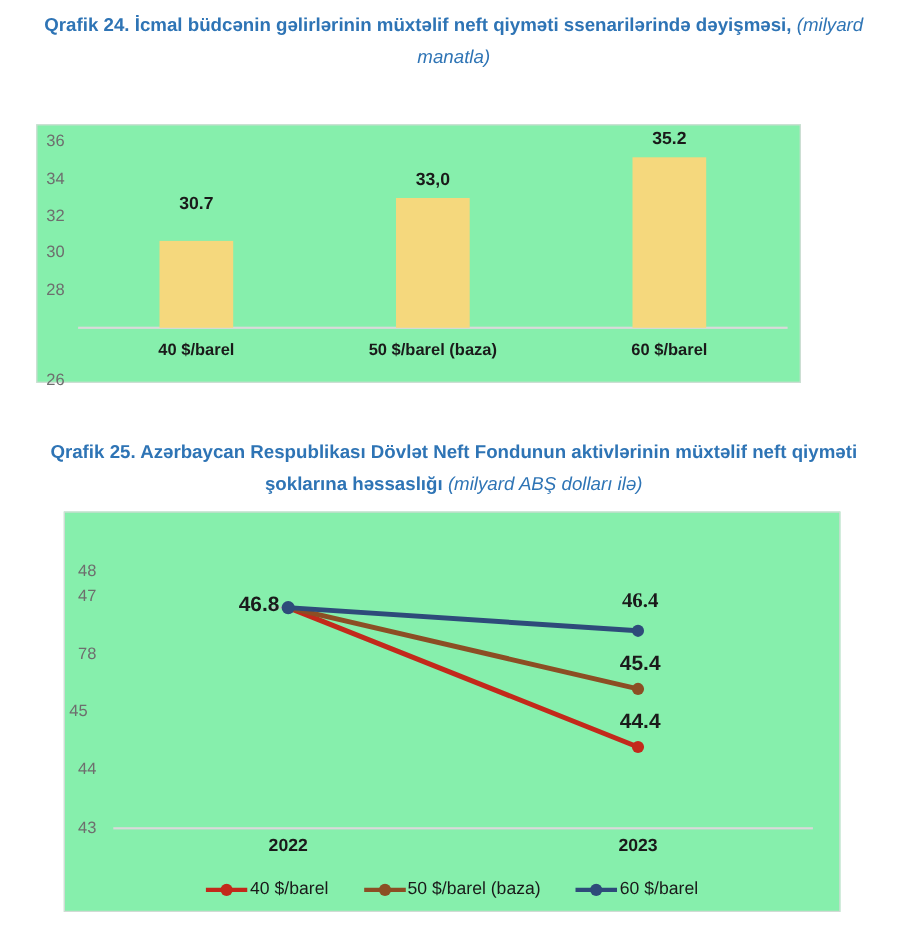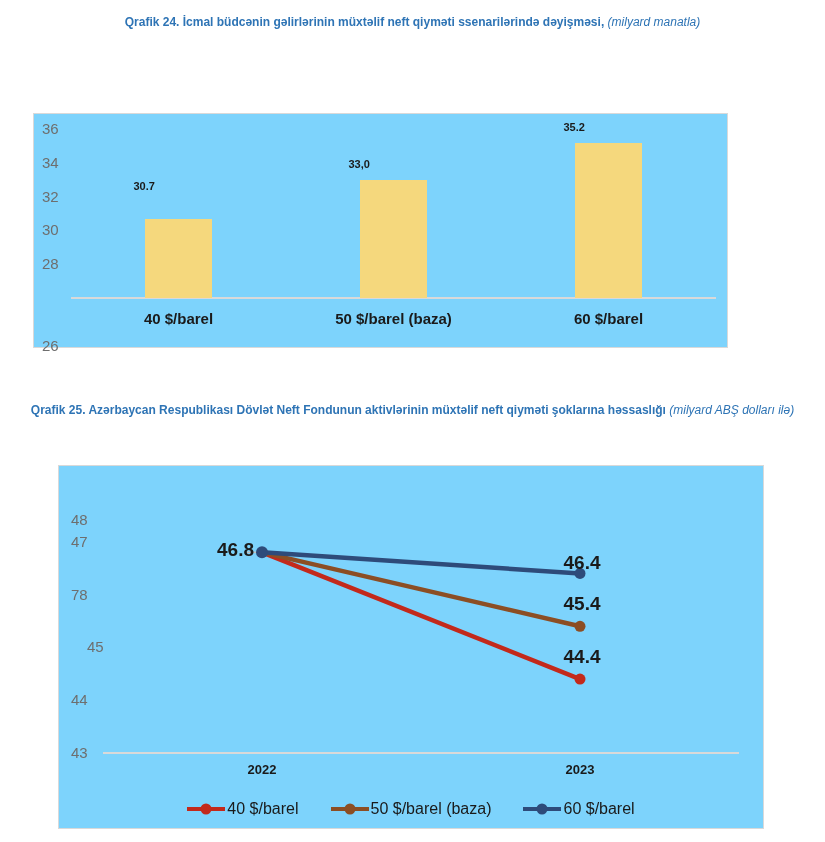--- a/index.html
+++ b/index.html
@@ -2,31 +2,31 @@
 <html><head>
 <meta charset="utf-8">
 <style>
   html,body{margin:0;padding:0;}
   body{
     width:825px;height:842px;background:#ffffff;position:relative;overflow:hidden;
     font-family:"Liberation Sans", sans-serif;
   }
   .chart-title{
     position:absolute;left:0;right:0;text-align:center;
-    color:#2E74B5;font-weight:bold;font-size:12px;line-height:29px;
+    color:#2E74B5;font-weight:bold;font-size:17px;line-height:29px;
   }
   .chart-title .t-wrap{display:inline-block;max-width:812px;}
   .t-italic{font-style:italic;font-weight:normal;}
-  .chart-box{position:absolute;background:#7dd3fc;border:1.5px solid #D9D9D9;box-sizing:border-box;}
+  .chart-box{position:absolute;background:#86efac;border:1.5px solid #D9D9D9;box-sizing:border-box;}
   .ytick{position:absolute;font-size:15px;color:#6E6E6E;line-height:18px;}
   .baseline{position:absolute;height:2px;background:#D9D9D9;}
   .bar{position:absolute;}
-  .vlabel{position:absolute;font-weight:bold;font-size:11px;color:#1A1A1A;line-height:18px;}
+  .vlabel{position:absolute;font-weight:bold;font-size:16px;color:#1A1A1A;text-align:center;line-height:18px;}
   .xlabel{position:absolute;font-weight:bold;font-size:15px;color:#1A1A1A;text-align:center;line-height:18px;}
-  .xlabel.big{font-size:13px;text-align:center;}
+  .xlabel.big{font-size:16px;text-align:center;}
   .ptlabel{position:absolute;font-weight:bold;font-size:19px;color:#1A1A1A;line-height:18px;}
   .ptlabel.right{text-align:right;}
   .ptlabel.center{text-align:center;}
   .plot-svg{position:absolute;left:0;top:0;}
   .legend{position:absolute;left:0;right:0;display:flex;justify-content:center;align-items:center;gap:32px;}
   .legend-item{display:flex;align-items:center;gap:2px;font-size:16px;color:#1A1A1A;}
 </style>
 </head>
 <body>
 
@@ -56,38 +56,38 @@
 
 <div class="chart-title" style="top:396px;">
   <span class="t-wrap" style="max-width:770px;"><span>Qrafik 25. Azərbaycan Respublikası Dövlət Neft Fondunun aktivlərinin müxtəlif neft qiyməti şoklarına həssaslığı</span>
   <span class="t-italic">(milyard ABŞ dolları ilə)</span></span>
 </div>
 
 <div class="chart-box" id="chart25" style="left:58px;top:465px;width:706px;height:364px;">
     <div class="ytick" style="top: 14px; left: 12px; margin-top: 31px;">48</div>
     <div class="ytick" style="top: 66.8px; left: 12px;">47</div>
     <div class="ytick" style="top: 119.6px; left: 12px;">78</div>
-    <div class="ytick" style="top: 172.4px; left: 28px;">45</div>
+    <div class="ytick" style="top: 172.4px; left: 4px;">45</div>
     <div class="ytick" style="top: 225.2px; left: 12px;">44</div>
     <div class="ytick" style="top: 278px; left: 12px;">43</div>
     <div class="baseline" style="top: 286px; left: 44px; width: 636px;"></div>
     <svg width="703" height="361" viewBox="0 0 703 361" class="plot-svg">
       <line x1="188" y1="86.36000000000016" x2="200" y2="86.36000000000016" stroke="#BFBFBF" stroke-width="1.5"></line>
       <line x1="203" y1="86.36000000000016" x2="521" y2="213.0800000000001" stroke="#C3291B" stroke-width="4.5" stroke-linecap="round"></line>
       <circle cx="521" cy="213.0800000000001" r="5.5" fill="#C3291B"></circle>
       <line x1="203" y1="86.36000000000016" x2="521" y2="160.2800000000001" stroke="#8C4E24" stroke-width="4.5" stroke-linecap="round"></line>
       <circle cx="521" cy="160.2800000000001" r="5.5" fill="#8C4E24"></circle>
       <line x1="203" y1="86.36000000000016" x2="521" y2="107.48000000000008" stroke="#2E4B7A" stroke-width="4.5" stroke-linecap="round"></line>
       <circle cx="521" cy="107.48000000000008" r="5.5" fill="#2E4B7A"></circle>
       <circle cx="203" cy="86.36000000000016" r="6" fill="#2E4B7A"></circle>
     </svg>
     <div class="ptlabel right" style="left: 105px; top: 75.36px; width: 90px;">46.8</div>
     <div class="ptlabel center" style="left: 473px; top: 182.08px; width: 100px;">44.4</div>
     <div class="ptlabel center" style="left: 473px; top: 129.28px; width: 100px;">45.4</div>
-    <div class="ptlabel center" style="left: 473px; top: 88px; width: 100px;">46.4</div>
+    <div class="ptlabel center" style="left: 473px; top: 72px; width: 100px; font-family: Liberation Serif, serif;">46.4</div>
     <div class="xlabel big" style="left: 143px; top: 295px; width: 120px;">2022</div>
     <div class="xlabel big" style="left: 461px; top: 295px; width: 120px;">2023</div>
     <div class="legend" style="top: 334px;">
       <div class="legend-item">
         <svg width="38" height="12">
           <line x1="0" y1="6" x2="38" y2="6" stroke="#C3291B" stroke-width="4"></line>
           <circle cx="19" cy="6" r="5.5" fill="#C3291B"></circle>
         </svg>
         <span>40 $/barel</span>
       </div>

